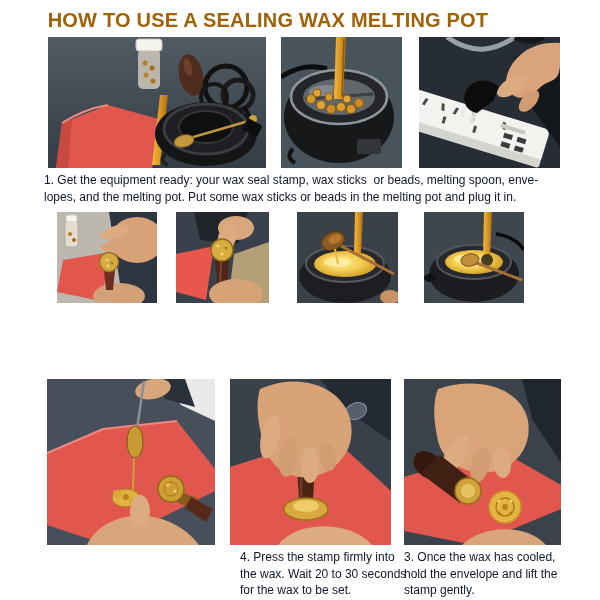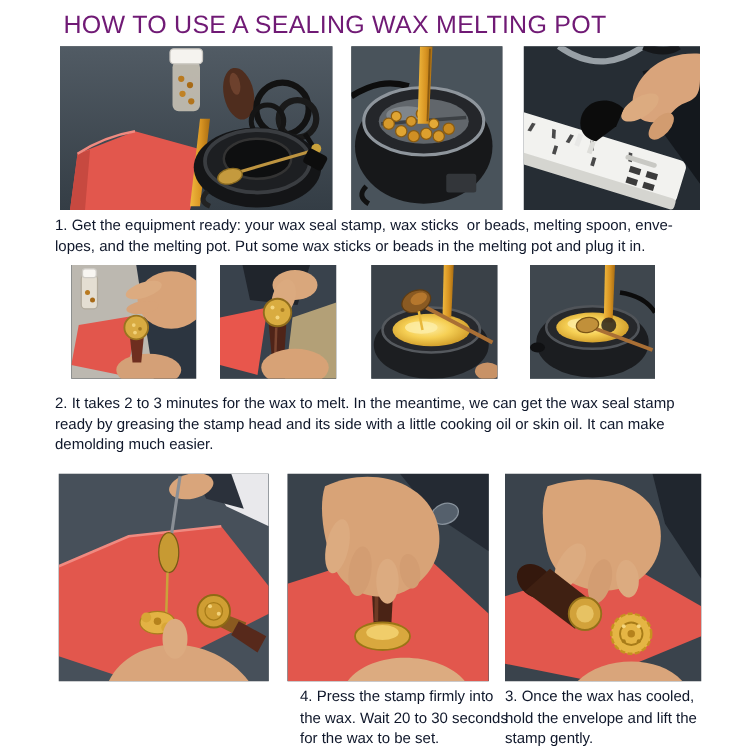--- a/index.html
+++ b/index.html
@@ -1,19 +1,19 @@
 <!DOCTYPE html>
 <html><head>
 <meta charset="utf-8">
 <style>
   html,body{margin:0;padding:0;background:#fff;}
   .canvas{position:relative;width:600px;height:600px;background:#ffffff;overflow:hidden;
           font-family:"Liberation Sans",sans-serif;}
   .title{position:absolute;top:9px;left:0;width:536px;text-align:center;
-         font-weight:normal;font-size:20px;color:#701a75;letter-spacing:.2px;}
+         font-weight:bold;font-size:20px;color:#a16207;letter-spacing:.2px;}
   .photo{position:absolute;overflow:hidden;background:#3c454d;}
   .photo svg{display:block;width:100%;height:100%;}
   .para{position:absolute;font-size:12px;line-height:16.5px;color:#0f172a;white-space:pre-wrap;}
   #ph1{left:48px;top:37px;width:218px;height:131px;}
   #ph2{left:281px;top:37px;width:121px;height:131px;}
   #ph3{left:419px;top:37px;width:141px;height:131px;}
   #t1{left:44px;top:172px;width:545px;}
   #ph4{left:57px;top:212px;width:100px;height:91px;}
   #ph5{left:176px;top:212px;width:93px;height:91px;}
   #ph6{left:297px;top:212px;width:101px;height:91px;}
@@ -258,23 +258,20 @@
       </g>
       <polygon points="60,0 68,0 66,46 59,46" fill="url(#stickg)"></polygon>
       <circle cx="63" cy="48" r="6" fill="#2a241c" opacity="0.85"></circle>
       <g>
         <line x1="50" y1="50" x2="98" y2="68" stroke="#a96f35" stroke-width="3"></line>
         <ellipse cx="46" cy="48" rx="9" ry="6" transform="rotate(-10 46 48)" fill="#c1903a" stroke="#7a5516"></ellipse>
       </g>
     </svg>
   </div>
 
-  <div class="para" id="t2">2. It takes 2 to 3 minutes for the wax to melt. In the meantime, we can get the wax seal stamp
-ready by greasing the stamp head and its side with a little cooking oil or skin oil. It can make
-demolding much easier.</div>
 
   <div class="photo" id="ph8">
     <svg viewBox="0 0 168 166" preserveAspectRatio="none">
       <rect width="168" height="166" fill="#47505a"></rect>
       <polygon points="118,0 168,0 168,42 134,26" fill="#e9e9ec"></polygon>
       <polygon points="108,0 138,0 148,28 118,20" fill="#2b313b"></polygon>
       <polygon points="0,74 56,50 130,42 168,90 168,112 60,166 0,146" fill="#e2574d"></polygon>
       <path d="M0,74 L56,50 L130,42" stroke="#f08a80" stroke-width="2" fill="none"></path>
       <g>
         <ellipse cx="106" cy="10" rx="18" ry="10" transform="rotate(-12 106 10)" fill="#d9a57b"></ellipse>

